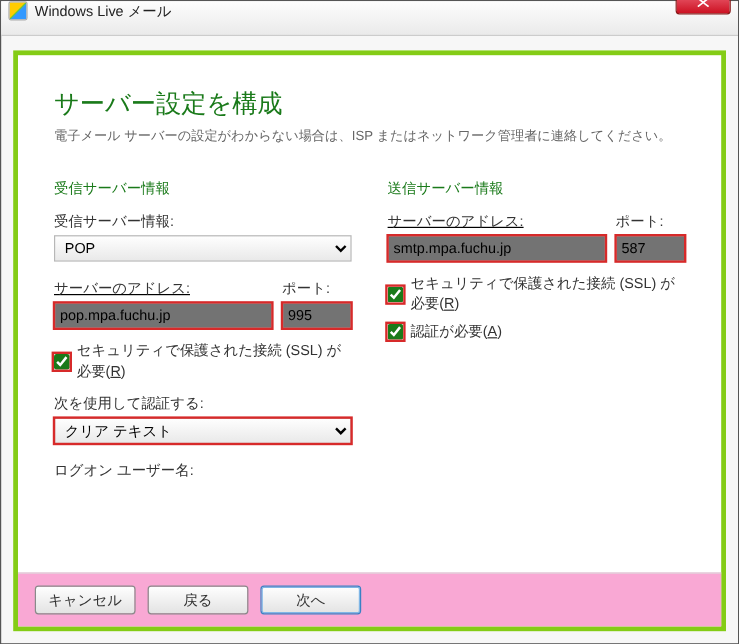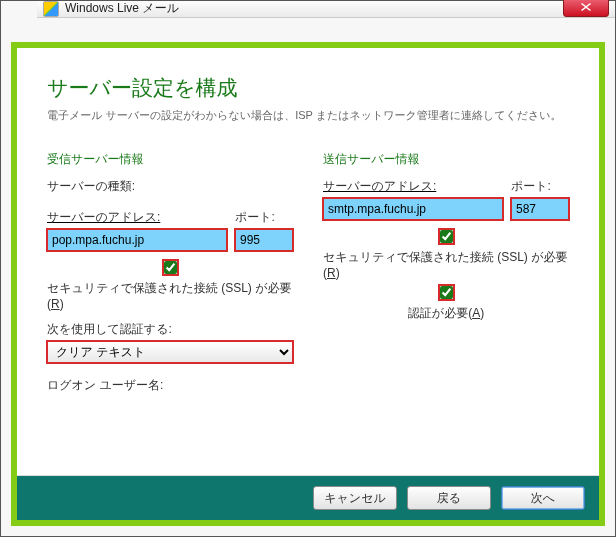--- a/index.html
+++ b/index.html
@@ -1,75 +1,75 @@
 <!DOCTYPE html>
 <html><head>
 <meta charset="utf-8">
 <style>
 * { box-sizing: border-box; margin: 0; padding: 0; font-family: "Meiryo UI", "MS PGothic", sans-serif; }
 body { background: #fff; width: 616px; height: 537px; overflow: hidden; }
 
 .window { width: 616px; height: 537px; border: 1px solid #555; background: #f7f7f7; position: relative; }
 
 .titlebar {
-  height: 17px;
+  height: 29px;
   background: linear-gradient(#fdfdfd, #eaeaea);
   border-bottom: 1px solid #ccc;
-  display: flex; align-items: flex-end; padding-left: 6px; margin-left: 36px;
+  display: flex; align-items: flex-start; padding-left: 6px;
 }
 .titlebar .title { font-size: 12px; color: #222; margin-left: 6px; }
 .titlebar .app-icon {
   width: 16px; height: 16px;
   background: linear-gradient(135deg, #fc0 45%, #6c3 50%, #39f 55%);
   border: 1px solid #aaa; border-radius: 2px;
 }
 .close-btn {
   margin-left: auto;
   width: 46px; height: 20px;
   background: linear-gradient(#e67, #c12);
   border: 1px solid #8a1a1a;
   border-radius: 0 0 3px 3px;
   color: #fff; font-size: 10px; font-weight: bold;
   display: flex; align-items: center; justify-content: center;
   margin-right: 6px; margin-top: -9px;
   box-shadow: inset 0 1px 0 rgba(255,255,255,.4);
 }
 
-.content { position: absolute; left: 10px; top: 41px; right: 10px; bottom: 10px; background: #fff; border: 6px solid #84cc16; padding: 26px 30px 4px 30px; }
+.content { position: absolute; left: 10px; top: 41px; right: 10px; bottom: 10px; background: #fff; border: 4px solid #84cc16; padding: 26px 30px 4px 30px; }
 
 h1 { font-size: 21px; font-weight: normal; color: #1a7a1a; margin-bottom: 6px; }
 .subtitle { font-size: 11px; color: #666; margin-bottom: 28px; }
 
 .cols { display: flex; gap: 30px; }
 .col { flex: 1; }
 
 .section-head { font-size: 12px; color: #1a7a1a; margin-bottom: 10px; }
 
 label.lab { font-size: 12px; color: #333; display: block; margin-bottom: 3px; }
 .row { display: flex; gap: 8px; align-items: flex-end; margin-bottom: 10px; }
 .grow { flex: 1; text-decoration: underline; }
 .port { width: 58px; }
 
 input[type=text], select {
   width: 100%; font-size: 12px; height: 22px; padding: 1px 4px;
-  border: 1px solid #b7b7b7; background: #7dd3fc;
+  border: 1px solid #b7b7b7; background: #737373;
 }
 .hl { outline: 2px solid #d72a2a; outline-offset: -1px; }
 select { background: linear-gradient(#fefefe, #e9e9e9); }
 
-.chk { display: flex; align-items: center; gap: 6px; margin-bottom: 6px; font-size: 12px; color: #333; flex-direction: column; }
+.chk { display: flex; align-items: center; gap: 6px; margin-bottom: 6px; font-size: 12px; color: #333; }
 .chk input { accent-color: #1a7a1a; }
 .chk .hl-box { display:inline-flex; outline:2px solid #d72a2a; }
 .ul { text-decoration: underline; }
 
 .footer {
   position: absolute; left: 0; right: 0; bottom: 0;
   border-top: 1px solid #ddd;
-  padding: 10px 14px; background: #0f766e;
-  display: flex; justify-content: flex-end; gap: 10px;
+  padding: 10px 14px; background: #f9a8d4;
+  display: flex; justify-content: flex-start; gap: 10px;
 }
 .btn {
   min-width: 84px; height: 24px; font-size: 12px;
   border: 1px solid #8a8a8a; border-radius: 3px;
   background: linear-gradient(#fefefe, #e3e3e3);
   color: #333;
 }
 .btn.primary { border-color: #3a81c4; box-shadow: 0 0 0 1px #7fb6e6 inset; }
 </style>
 </head>
@@ -88,21 +88,24 @@
 
   <div class="content">
     <h1>サーバー設定を構成</h1>
     <div class="subtitle">電子メール サーバーの設定がわからない場合は、ISP またはネットワーク管理者に連絡してください。</div>
 
     <div class="cols">
 
       <div class="col">
         <div class="section-head">受信サーバー情報</div>
 
-        <label class="lab">サーバーの種類:</label>
+        <label class="lab">受信サーバー情報:</label>
+        <select>
+          <option>POP</option>
+        </select>
 
         <div class="row" style="margin-top:14px">
           <div class="grow">
             <label class="lab">サーバーのアドレス:</label>
             <input type="text" class="hl" value="pop.mpa.fuchu.jp" style="">
           </div>
           <div class="port">
             <label class="lab">ポート:</label>
             <input type="text" class="hl" value="995" style="">
           </div>

